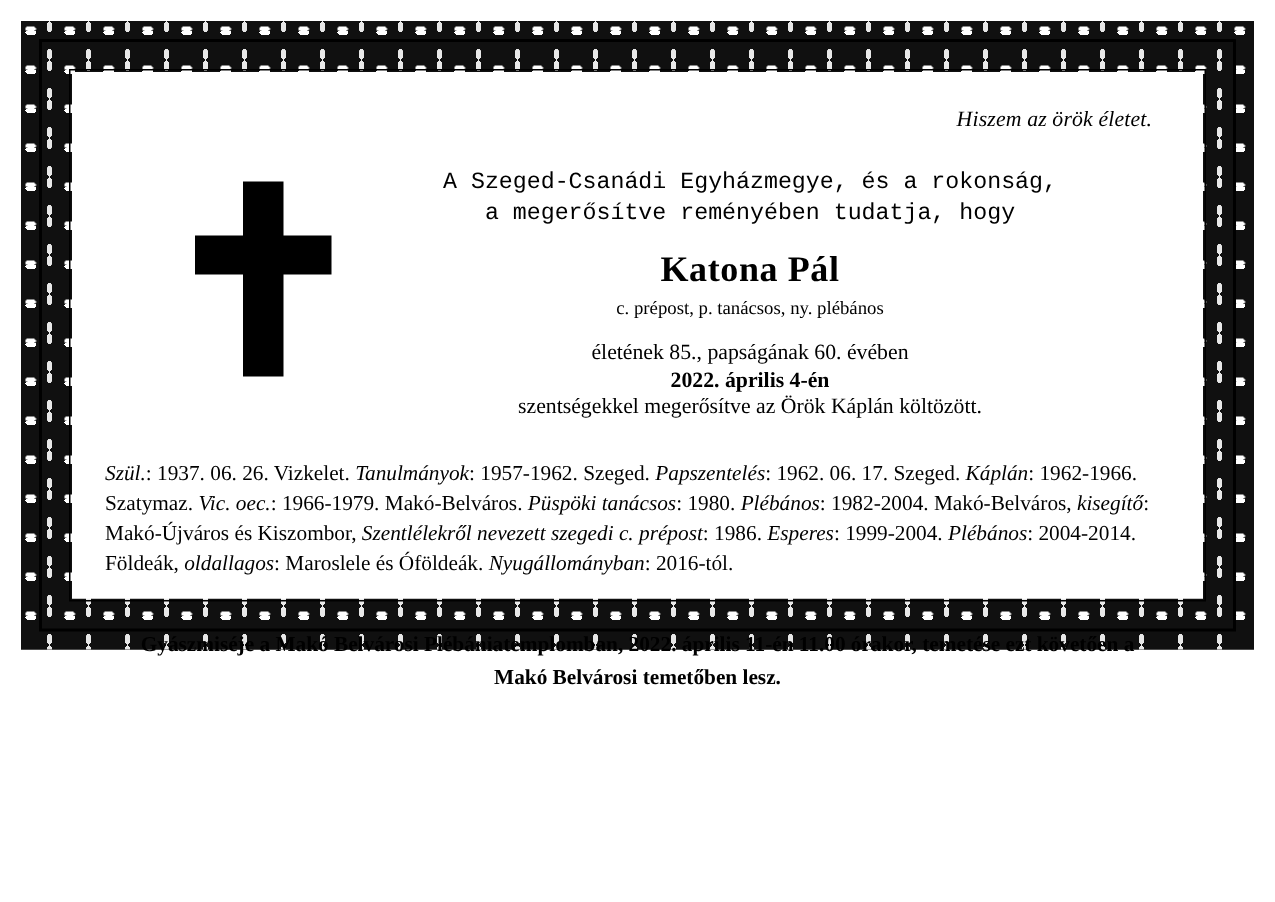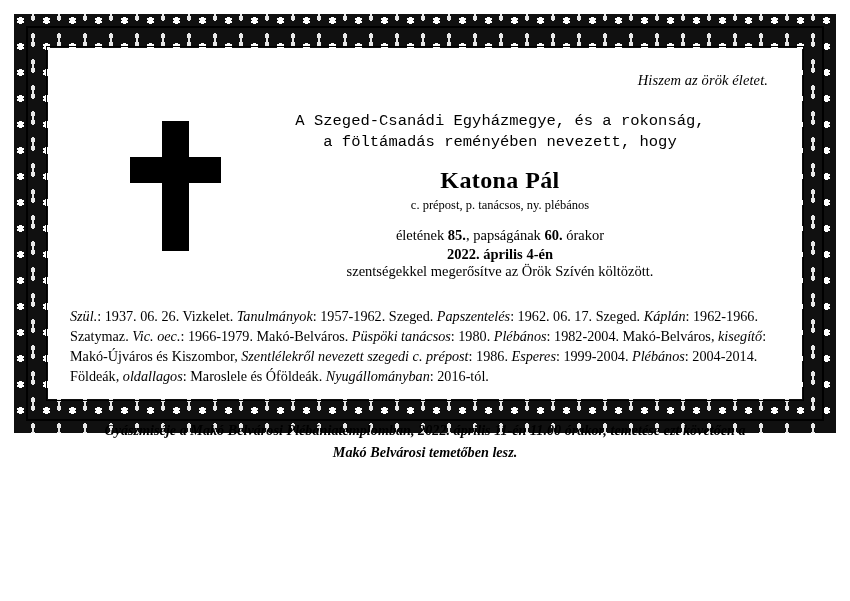--- a/index.html
+++ b/index.html
@@ -133,21 +133,21 @@
     margin-bottom: 4px;
   }
   .titles {
     font-size: 12.5px;
     margin-bottom: 12px;
   }
   .ages {
     font-size: 14.5px;
     line-height: 1.45;
   }
-  .ages b { font-weight: bold; }
+  .ages b { font-weight: normal; }
   .date-line {
     font-size: 14.5px;
     font-weight: bold;
   }
   .closing-line {
     font-size: 14.5px;
   }
 
   .bio {
     margin-top: 26px;
@@ -157,21 +157,20 @@
   }
   .bio i { font-style: italic; }
 
   .mass {
     margin-top: 34px;
     text-align: center;
     font-weight: bold;
     font-size: 14.2px;
     line-height: 1.5;
     padding: 0 8px;
-    font-style: italic;
   }
 
   .final {
     margin-top: 26px;
     text-align: center;
     font-weight: bold;
     font-style: italic;
     font-size: 14.5px;
   }
 </style>
@@ -193,29 +192,29 @@
 
     <div class="top-block">
 
       <div class="cross-wrap">
         <div class="cross-v"></div>
         <div class="cross-h"></div>
       </div>
 
       <div class="announce">
         <div class="line">A Szeged-Csanádi Egyházmegye, és a rokonság,</div>
-        <div class="line">a föltámadás reményében nevezett, hogy</div>
+        <div class="line">a megerősítve reményében tudatja, hogy</div>
 
         <div class="name">Katona Pál</div>
         <div class="titles">c. prépost, p. tanácsos, ny. plébános</div>
 
-        <div class="ages"><span>életének </span><b>85.</b><span>, papságának </span><b>60.</b><span> órakor</span></div>
+        <div class="ages"><span>életének </span><b>85.</b><span>, papságának </span><b>60.</b><span> évében</span></div>
 
         <div class="date-line">2022. április 4-én</div>
-        <div class="closing-line">szentségekkel megerősítve az Örök Szívén költözött.</div>
+        <div class="closing-line">szentségekkel megerősítve az Örök Káplán költözött.</div>
       </div>
     </div>
 
     <div class="bio"><i>Szül.</i><span>: 1937. 06. 26. Vizkelet. </span><i>Tanulmányok</i><span>: 1957-1962. Szeged. </span><i>Papszentelés</i><span>: 1962. 06. 17. Szeged. </span><i>Káplán</i><span>: 1962-1966. Szatymaz. </span><i>Vic. oec.</i><span>: 1966-1979. Makó-Belváros. </span><i>Püspöki tanácsos</i><span>: 1980. </span><i>Plébános</i><span>: 1982-2004. Makó-Belváros, </span><i>kisegítő</i><span>: Makó-Újváros és Kiszombor, </span><i>Szentlélekről nevezett szegedi c. prépost</i><span>: 1986. </span><i>Esperes</i><span>: 1999-2004. </span><i>Plébános</i><span>: 2004-2014. Földeák, </span><i>oldallagos</i><span>: Maroslele és Óföldeák. </span><i>Nyugállományban</i><span>: 2016-tól.</span></div>
 
     <div class="mass">
       <div>Gyászmiséje a Makó Belvárosi Plébániatemplomban, 2022. április 11-én 11.00 órakor, temetése ezt követően a</div>
       <div>Makó Belvárosi temetőben lesz.</div>
     </div>
 

